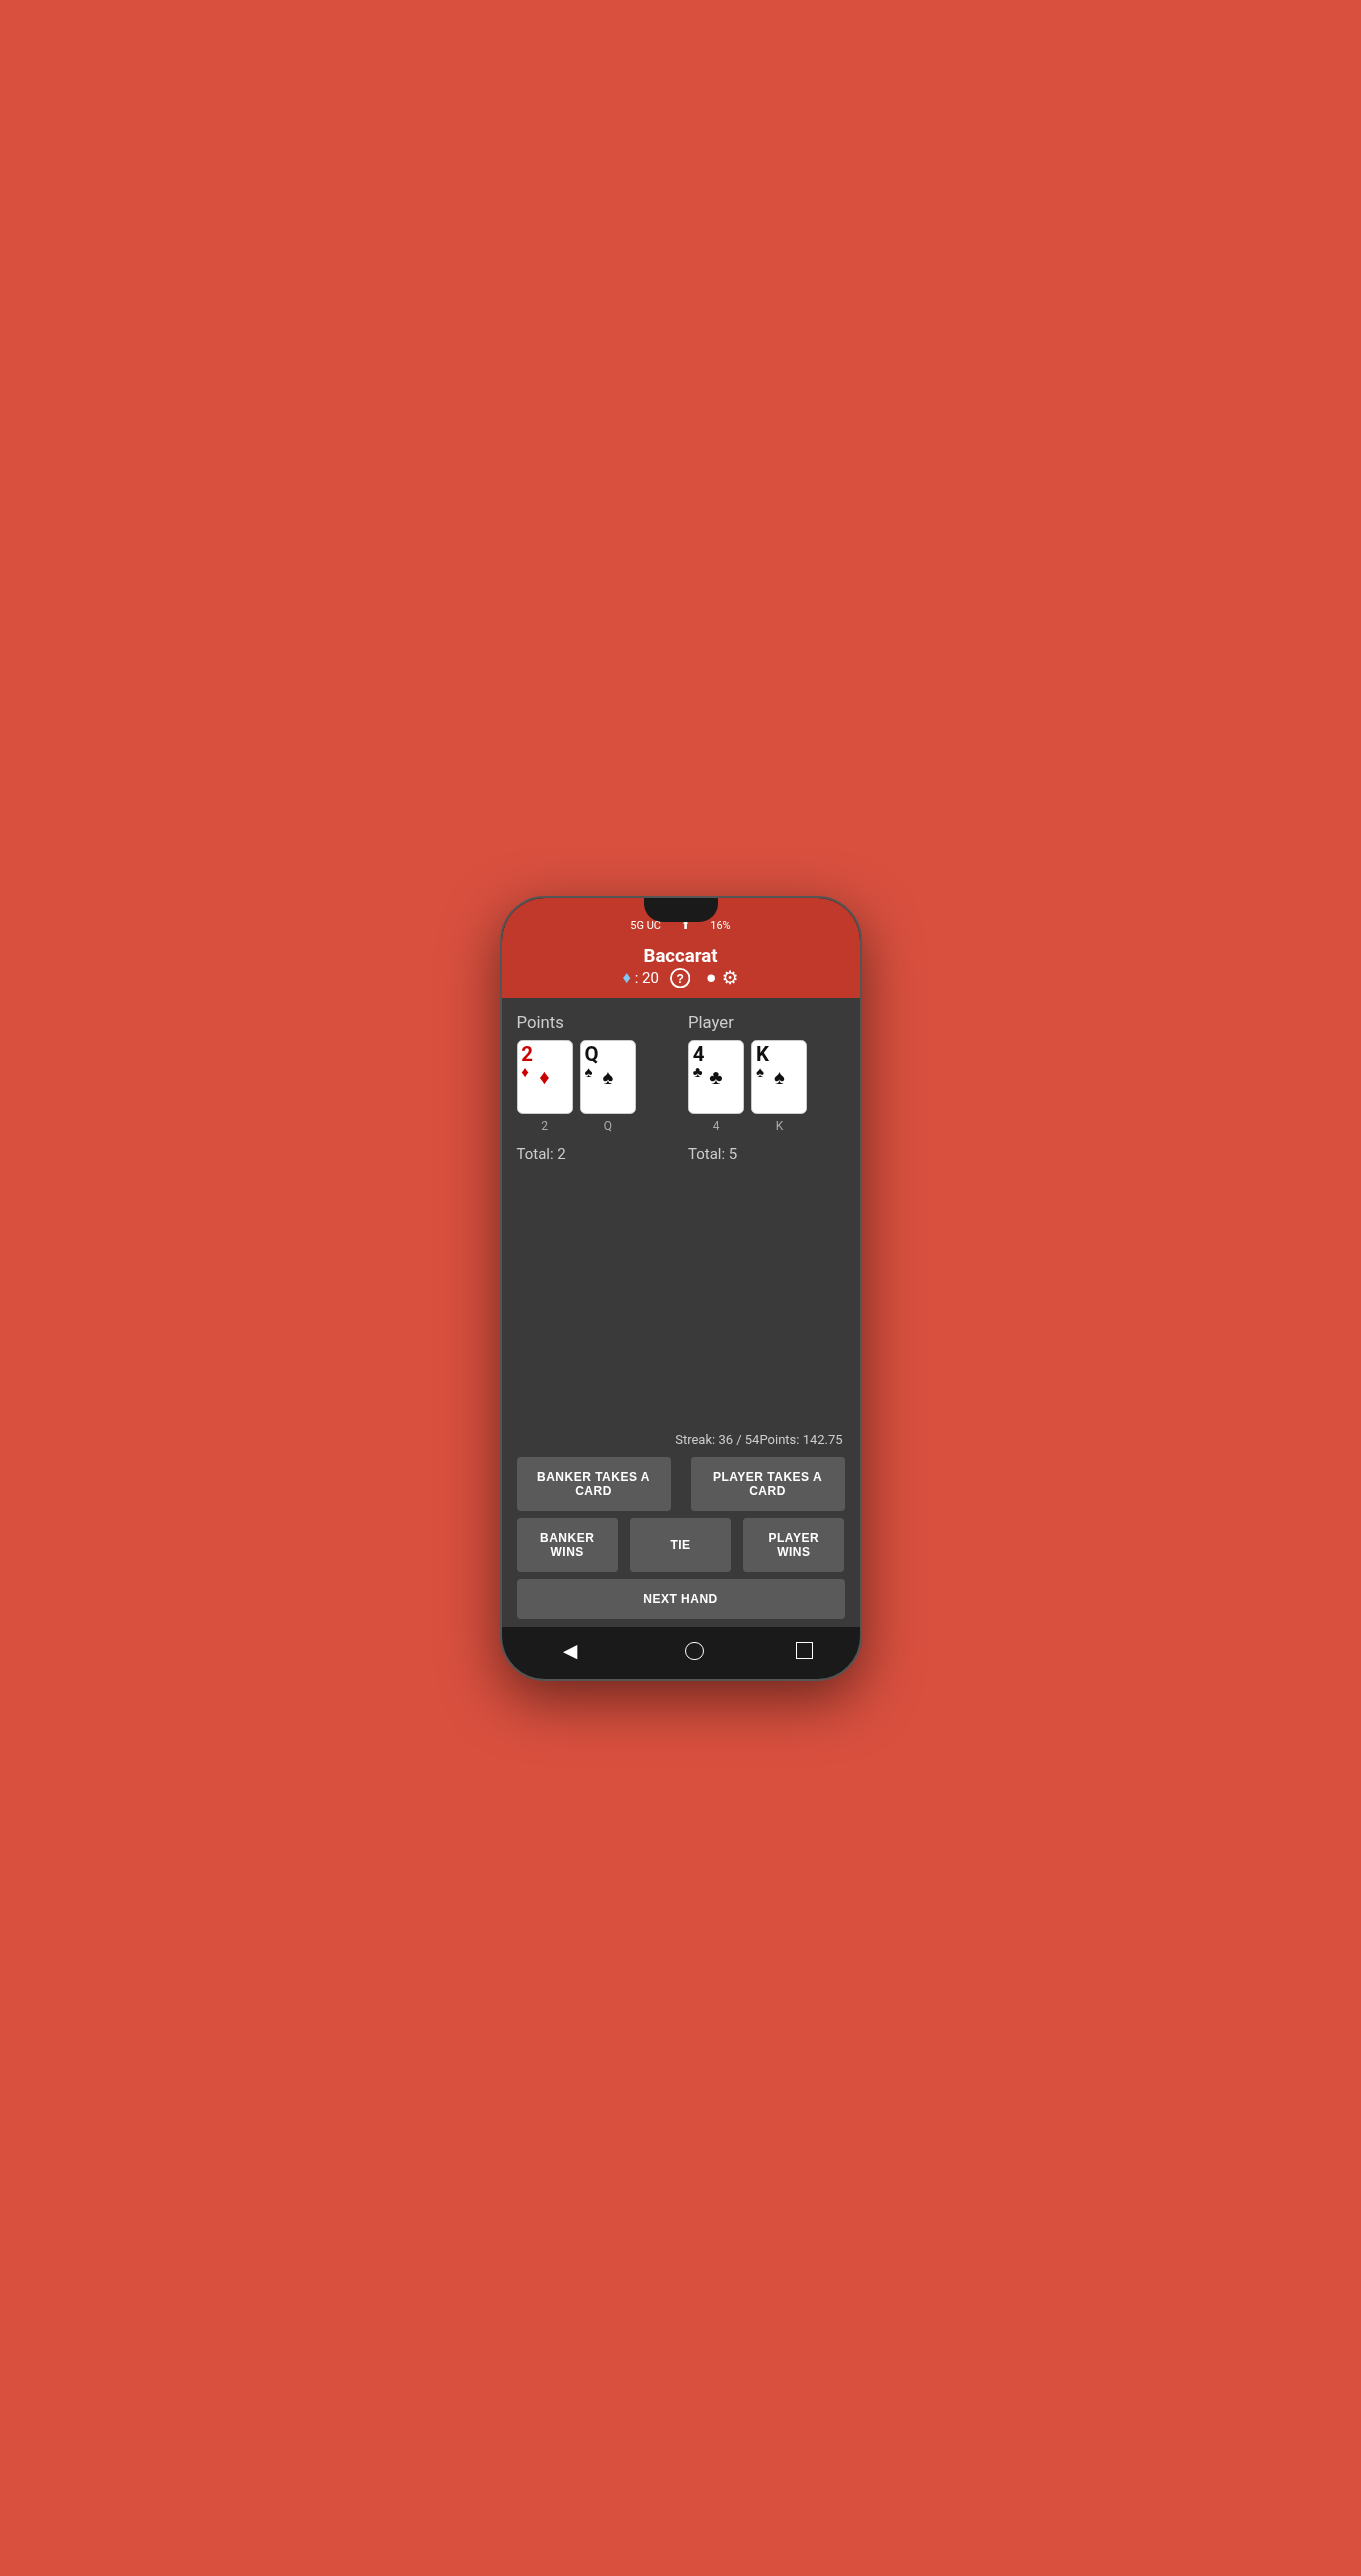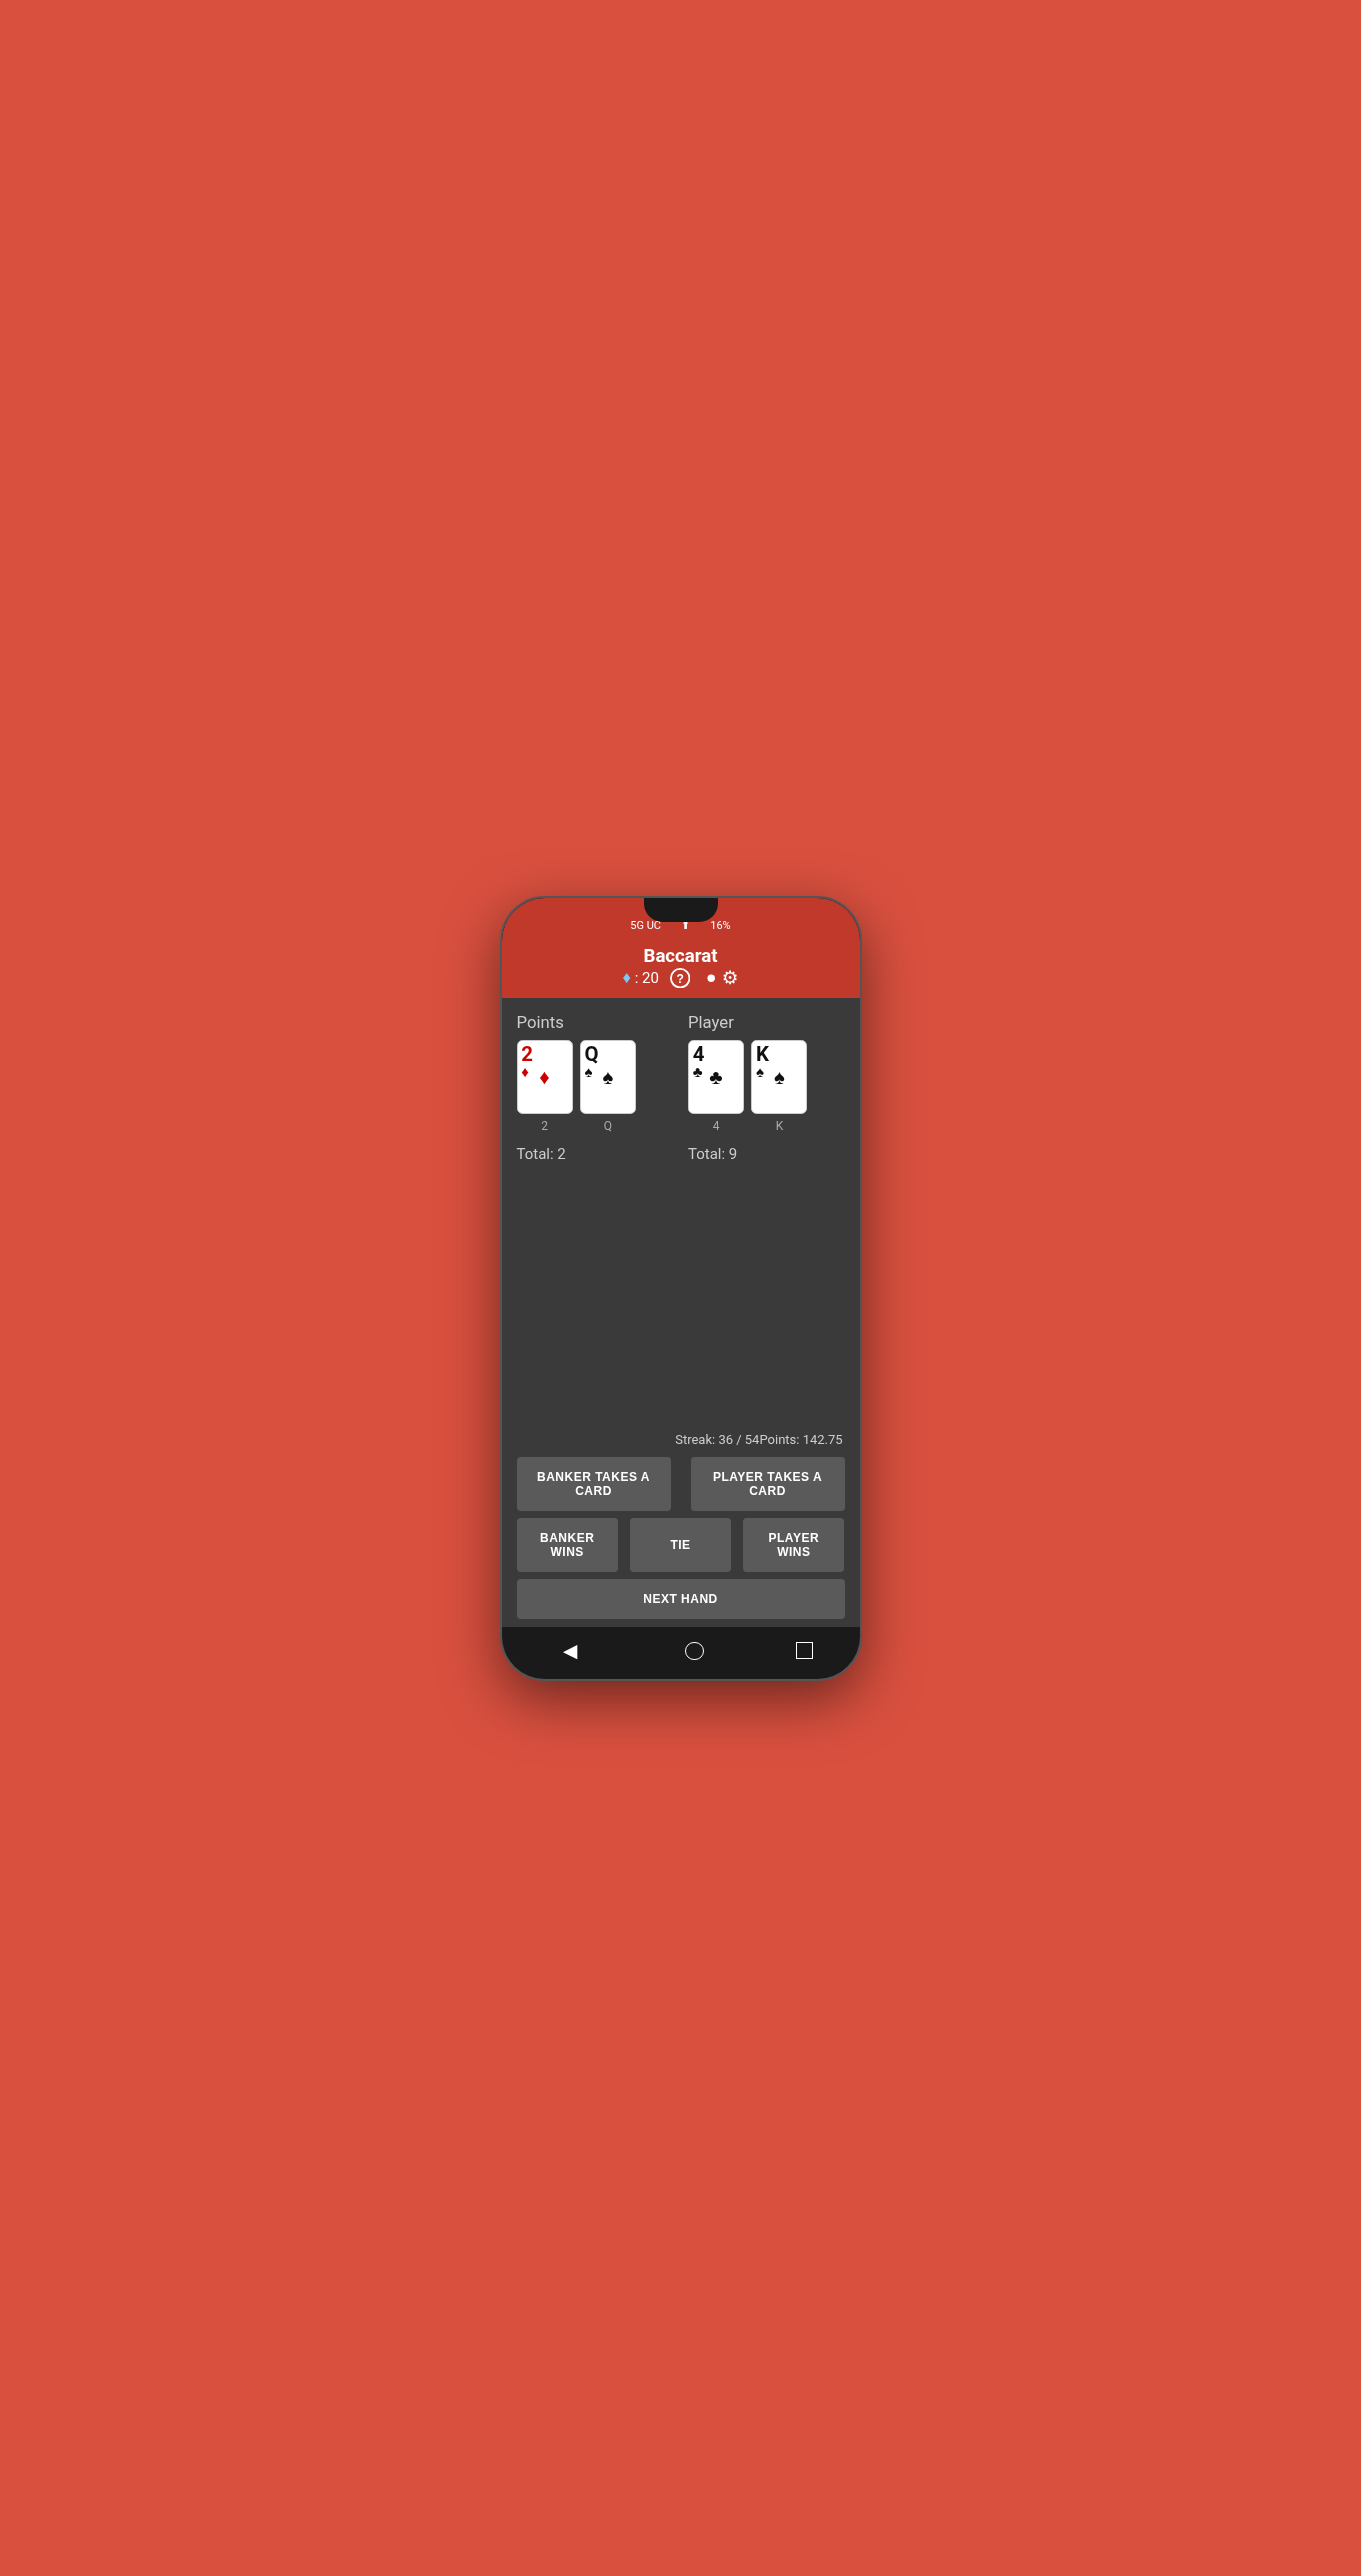--- a/index.html
+++ b/index.html
@@ -414,21 +414,21 @@
             <div class="card">
               <span class="card-rank card-black">K</span>
               <span class="card-suit card-black">♠</span>
               <span class="card-center-suit card-black">♠</span>
             </div>
           </div>
           <div class="card-names-row">
             <span class="card-name-label">4</span>
             <span class="card-name-label">K</span>
           </div>
-          <div class="total-label">Total: 9</div>
+          <div class="total-label">Total: 5</div>
         </div>
       </div>
 
       <div class="spacer"></div>
     </div>
 
     <div class="bottom-area">
       <div class="stats-row">
         <span class="stat-text">Streak: 36 / 54</span>
         <span class="stat-text">Points: 142.75</span>

